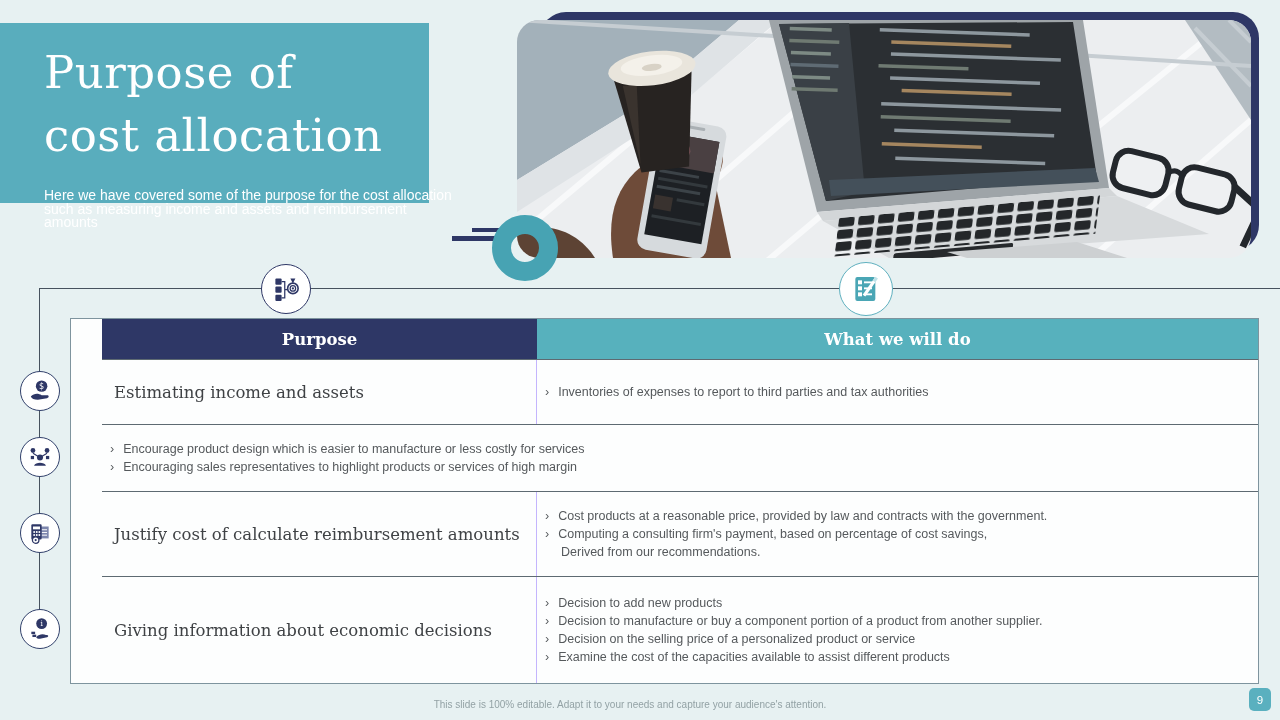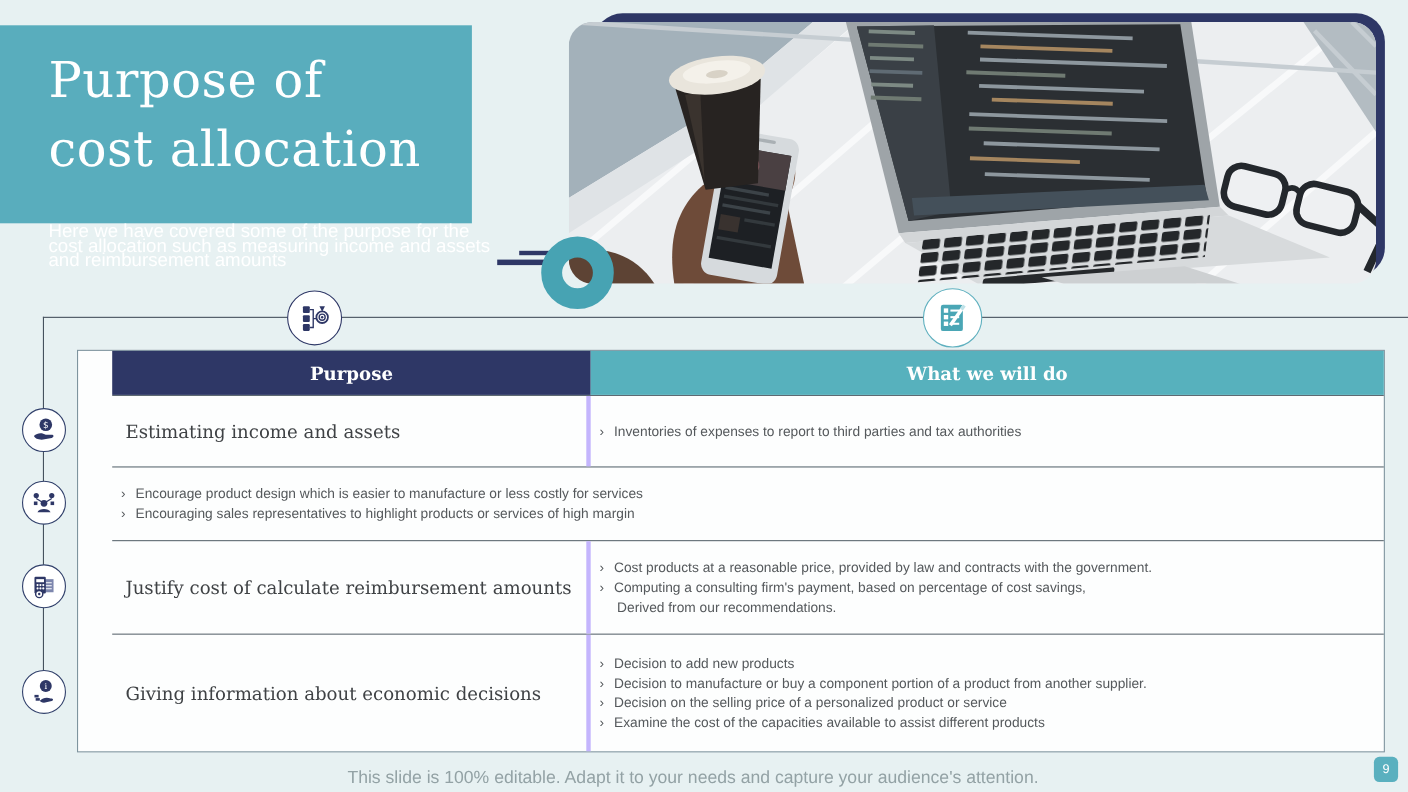--- a/index.html
+++ b/index.html
@@ -4,21 +4,21 @@
 <style>
   html,body{margin:0;padding:0;}
   .slide{position:relative;width:1280px;height:720px;background:#e7f1f2;overflow:hidden;
          font-family:"Liberation Sans",sans-serif;}
 
   
   .title-block{position:absolute;left:0;top:23px;width:429px;height:180px;background:#59adbd;}
   .title{position:absolute;left:44px;top:18px;color:#ffffff;font-family:"DejaVu Serif",serif;
          font-size:45px;line-height:63px;font-weight:400;letter-spacing:.5px;}
   .subtitle{position:absolute;left:44px;top:166px;width:410px;color:#ffffff;
-            font-size:17px;line-height:13.5px;margin-top:14px;}
+            font-size:14px;line-height:13.5px;}
 
   
   .photo-frame{position:absolute;left:540px;top:12px;width:719px;height:239px;background:#2e3766;border-radius:26px;}
   .photo{position:absolute;left:517px;top:20px;width:734px;height:238px;border-radius:22px;overflow:hidden;}
   .photo svg{display:block;}
 
   
   .decor-line{position:absolute;background:#2e3766;}
   .line-a{left:452px;top:236px;width:56px;height:5px;}
   .line-b{left:472px;top:228px;width:49px;height:4px;}
@@ -33,29 +33,29 @@
              border-radius:50%;display:flex;align-items:center;justify-content:center;}
 
   
   .ptable{position:absolute;left:70px;top:318px;width:1189px;border:1px solid #7e949e;box-sizing:border-box;background:#fdfefe;padding-left:31px;}
   .t-head{display:flex;height:40px;}
   .th{display:flex;align-items:center;justify-content:center;color:#ffffff;
       font-family:"DejaVu Serif",serif;font-weight:bold;font-size:16.5px;}
   .th-purpose{width:435px;background:#2e3766;}
   .th-what{flex:1;background:#57b1bd;}
   .t-row{display:flex;border-top:1px solid #5e6a72;box-sizing:border-box;}
-  .t-purpose{width:435px;box-sizing:border-box;border-right:4px solid #c4b5fd;display:flex;align-items:center;
+  .t-purpose{width:435px;box-sizing:border-box;border-right:1px solid #c4b5fd;display:flex;align-items:center;
              padding-left:12px;font-family:"DejaVu Serif",serif;font-size:16.5px;color:#3f4245;}
   .t-what{flex:1;display:flex;flex-direction:column;justify-content:center;padding:6px 10px 6px 8px;}
   .bullet{display:flex;gap:9px;font-size:12.5px;color:#55595c;line-height:1.44;}
   .bullet .marker{color:#55595c;flex:0 0 auto;}
   .bullet.cont{padding-left:16px;}
 
   
-  .footer{position:absolute;left:0;top:699px;width:1260px;text-align:center;font-size:16px;color:#93a2a5;}
+  .footer{position:absolute;left:0;top:699px;width:1260px;text-align:center;font-size:10px;color:#93a2a5;}
   .page-badge{position:absolute;left:1249px;top:688px;width:22px;height:23px;background:#5ab0bf;border-radius:5px;
               color:#ffffff;font-size:11.5px;display:flex;align-items:center;justify-content:center;}
 </style>
 </head>
 <body>
 
 <div class="slide">
 
   <div class="photo-frame"></div>
 

